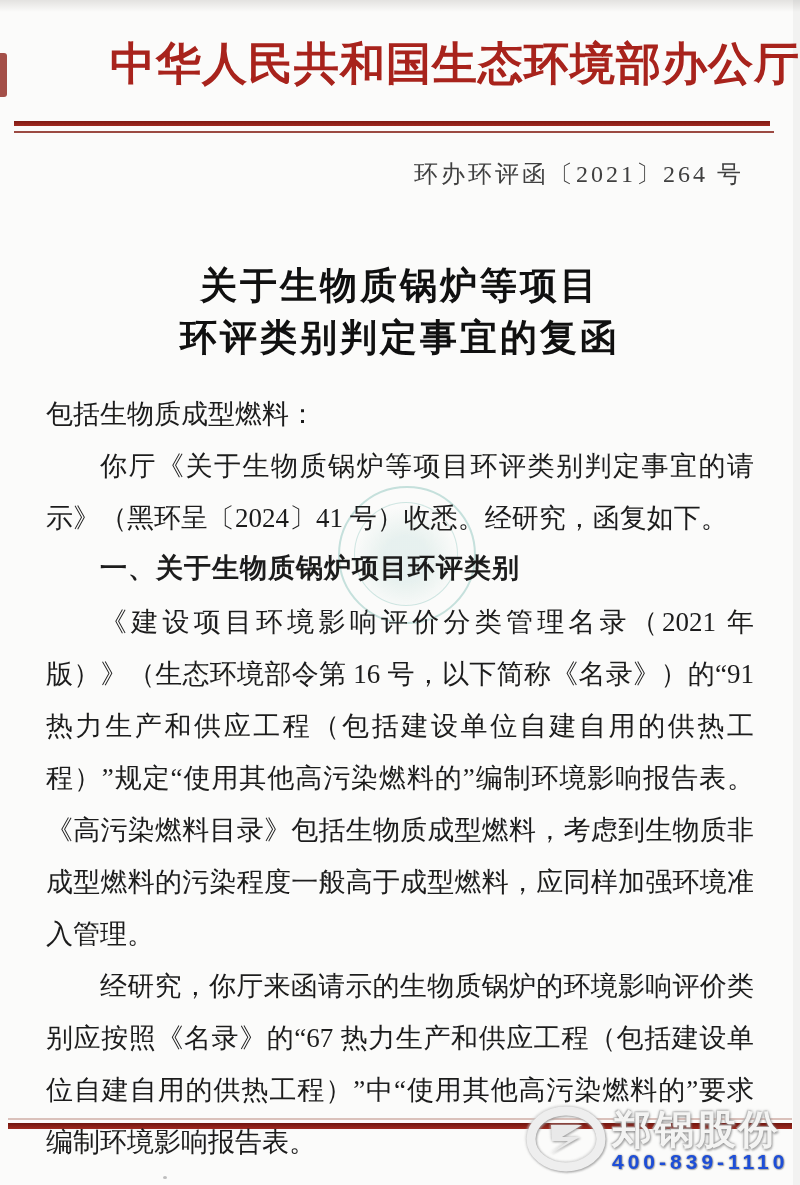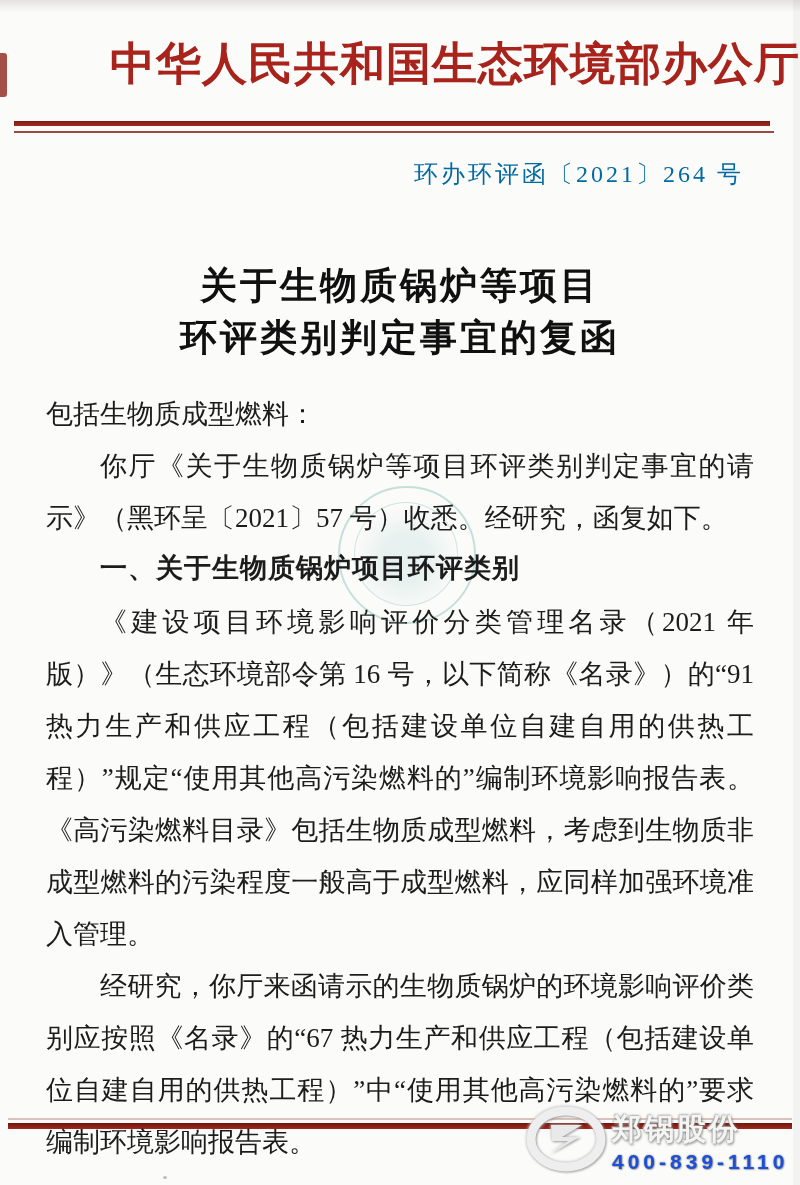--- a/index.html
+++ b/index.html
@@ -18,21 +18,21 @@
   .header-title{
     position:absolute;top:34px;left:0;right:0;text-align:right;
     font-size:45px;font-weight:bold;color:#a8231c;letter-spacing:1px;white-space:nowrap;
   }
   .rule-thick{position:absolute;top:121px;left:14px;width:756px;height:5px;
     background:linear-gradient(#7e1a13,#a02a20);}
   .rule-thin{position:absolute;top:131px;left:14px;width:760px;height:2px;background:#9c4a42;}
 
   .doc-number{
     position:absolute;top:158px;right:56px;
-    font-size:24px;letter-spacing:3px;color:#0369a1;white-space:nowrap;
+    font-size:24px;letter-spacing:3px;color:#404040;white-space:nowrap;
   }
 
   .doc-title{
     position:absolute;top:260px;left:0;right:0;text-align:center;
     font-weight:bold;font-size:37px;line-height:52px;letter-spacing:3px;color:#101010;
   }
 
   .body-block{
     position:absolute;top:388px;left:46px;right:46px;z-index:2;
     font-size:27px;line-height:52px;text-align:justify;
@@ -58,21 +58,21 @@
     background:linear-gradient(#6f150e,#a02a20);z-index:1;}
 
   
   .wm{position:absolute;right:6px;top:1100px;width:268px;height:82px;z-index:3;
     display:flex;align-items:center;}
   .wm-logo{flex:0 0 auto;margin-right:6px;
     filter:drop-shadow(1px 1px 1px rgba(140,140,140,.8)) drop-shadow(-1px -1px 1px rgba(200,200,200,.7));}
   .wm-text{display:flex;flex-direction:column;align-items:flex-start;}
   .wm-name{
     font-family:"Liberation Sans","DejaVu Sans",sans-serif;font-weight:bold;
-    font-size:30px;line-height:42px;letter-spacing:2px;color:#f4f4f3;white-space:nowrap;
+    font-size:40px;line-height:42px;letter-spacing:2px;color:#f4f4f3;white-space:nowrap;
     text-shadow:0 0 3px rgba(120,120,120,.9),1px 2px 2px rgba(150,150,150,.6),-1px -1px 1px rgba(210,210,210,.8);
   }
   .wm-phone{
     font-family:Liberation Sans, sans-serif;font-weight:bold;
     font-size:21px;line-height:24px;letter-spacing:4px;color:#1d4ed8;white-space:nowrap;
     text-shadow:0 0 2px rgba(125,125,125,.95),1px 1px 1px rgba(160,160,160,.7);
   }
   .dot-artifact{position:absolute;left:163px;top:1176px;width:4px;height:3px;background:#bdbdbd;border-radius:50%;}
 </style>
 </head>
@@ -95,21 +95,21 @@
     <div>关于生物质锅炉等项目</div>
     <div>环评类别判定事宜的复函</div>
   </div>
 
   <div class="seal">
     <div class="seal-inner"></div>
   </div>
 
   <div class="body-block">
     <p class="salutation">包括生物质成型燃料：</p>
-    <p class="para">你厅《关于生物质锅炉等项目环评类别判定事宜的请示》（黑环呈〔2021〕57 号）收悉。经研究，函复如下。</p>
+    <p class="para">你厅《关于生物质锅炉等项目环评类别判定事宜的请示》（黑环呈〔2024〕41 号）收悉。经研究，函复如下。</p>
     <p class="para-heading">一、关于生物质锅炉项目环评类别</p>
     <p class="para">《建设项目环境影响评价分类管理名录（2021 年版）》（生态环境部令第 16 号，以下简称《名录》）的“91 热力生产和供应工程（包括建设单位自建自用的供热工程）”规定“使用其他高污染燃料的”编制环境影响报告表。《高污染燃料目录》包括生物质成型燃料，考虑到生物质非成型燃料的污染程度一般高于成型燃料，应同样加强环境准入管理。</p>
     <p class="para">经研究，你厅来函请示的生物质锅炉的环境影响评价类别应按照《名录》的“67 热力生产和供应工程（包括建设单位自建自用的供热工程）”中“使用其他高污染燃料的”要求编制环境影响报告表。</p>
   </div>
 
   <div class="bottom-rule-thin"></div>
   <div class="bottom-rule-thick"></div>
   <div class="dot-artifact"></div>
 
   <div class="wm">

